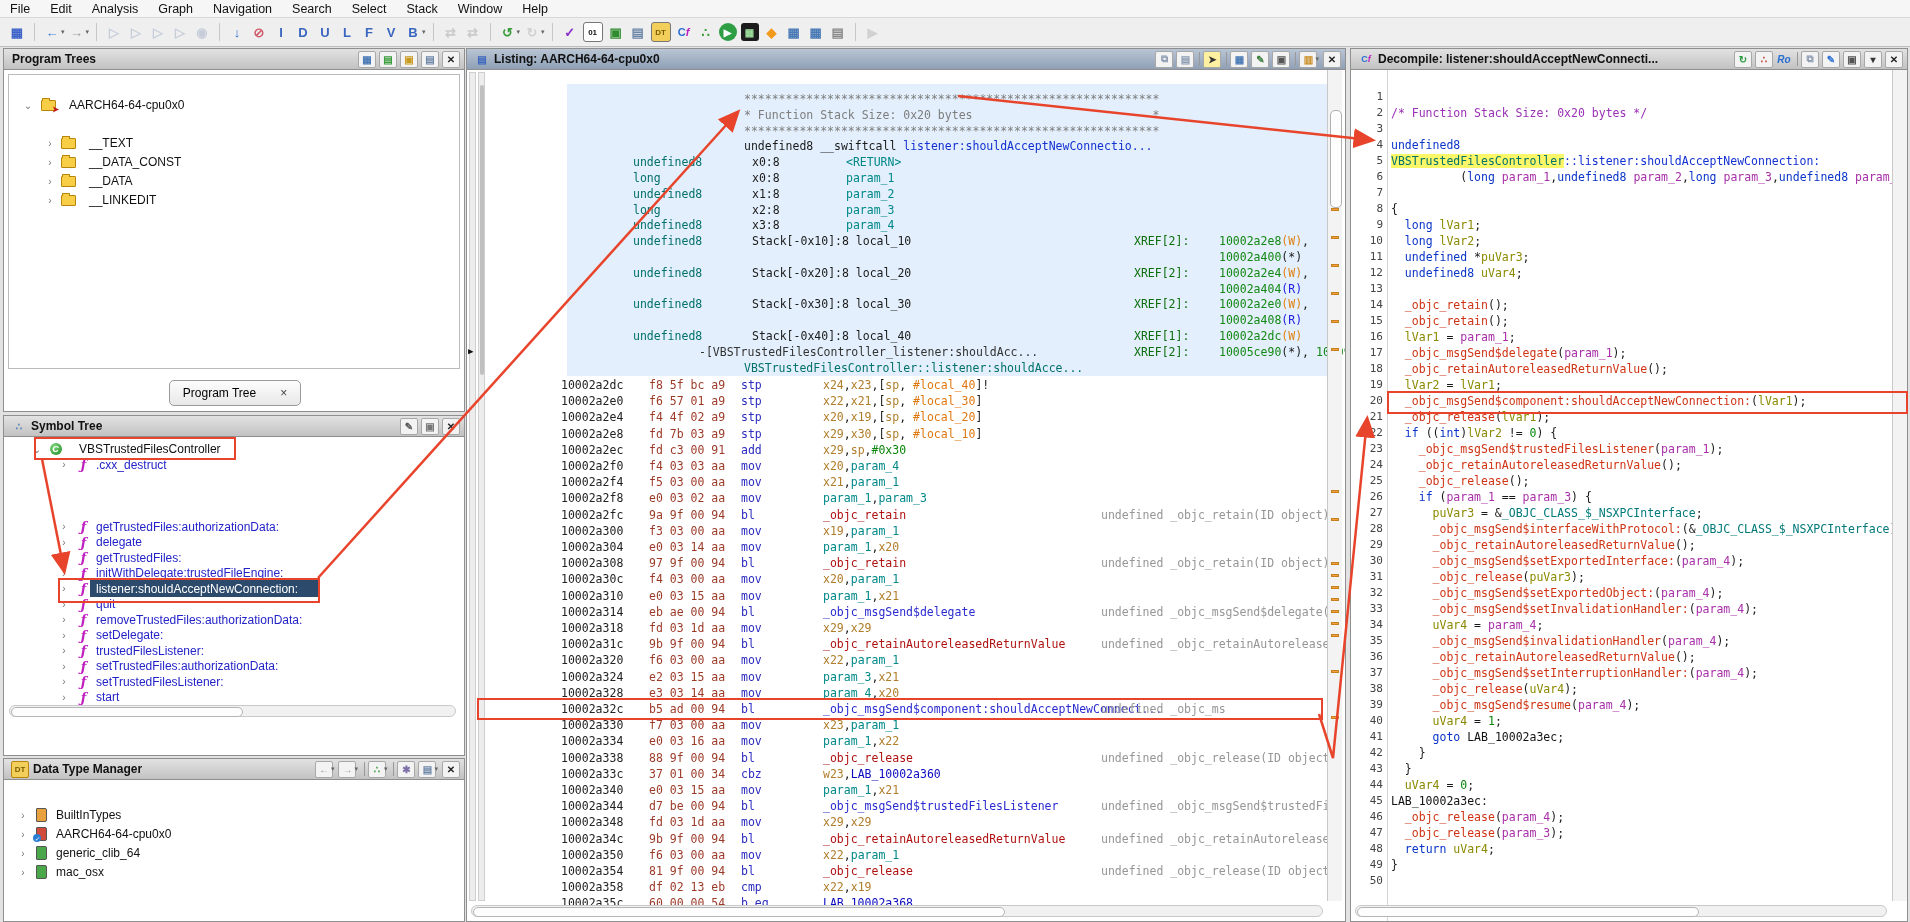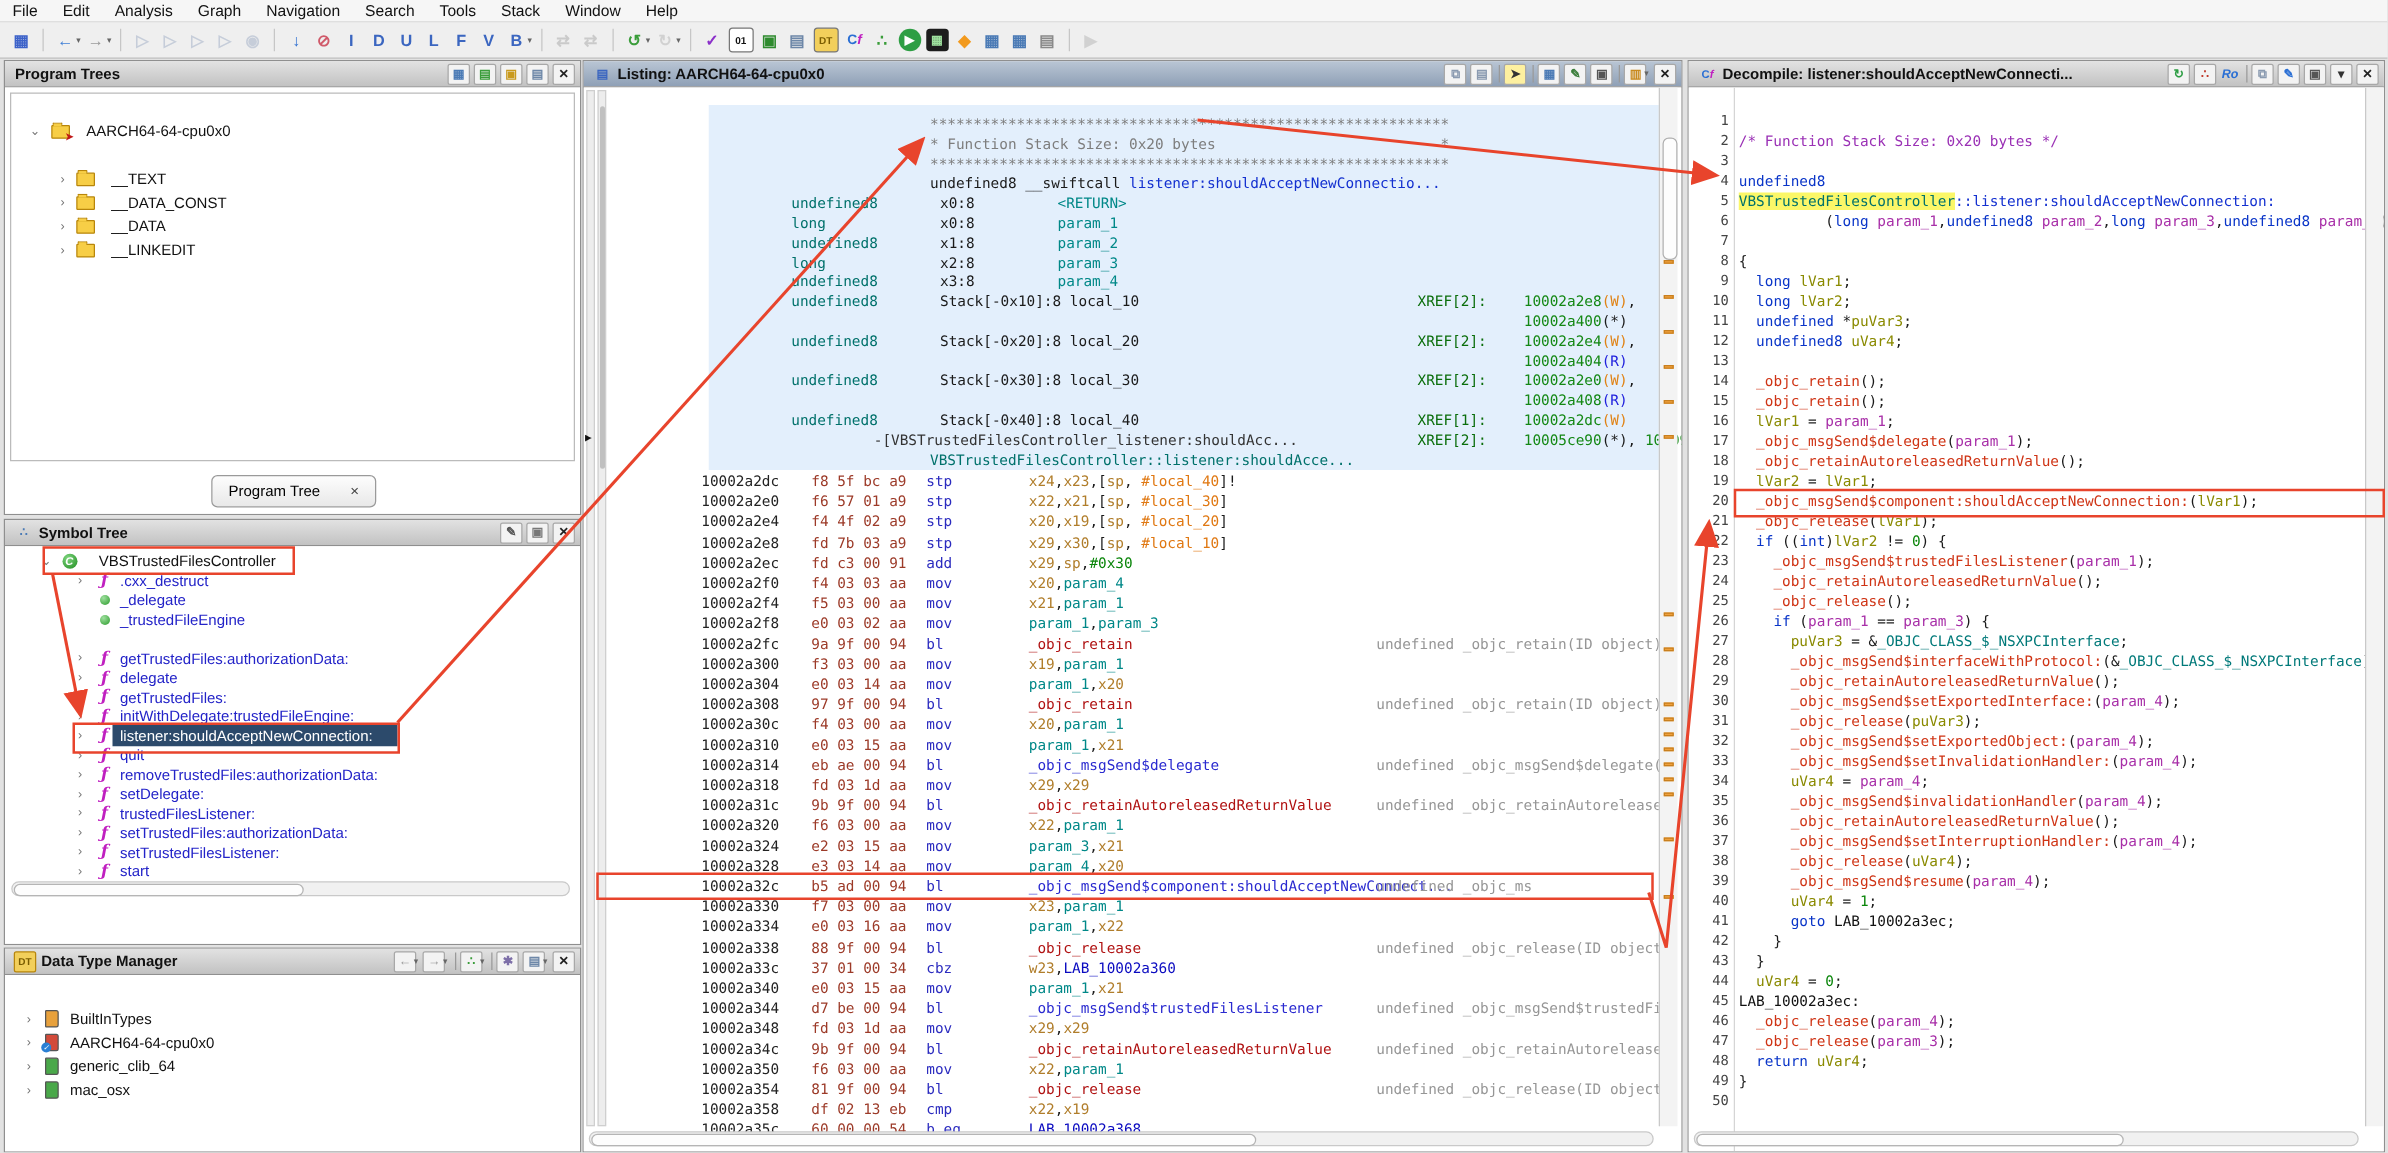--- a/index.html
+++ b/index.html
@@ -83,21 +83,21 @@
 
 <div class="app">
 
   <div class="menubar">
       <span class="menu-item">File</span>
       <span class="menu-item">Edit</span>
       <span class="menu-item">Analysis</span>
       <span class="menu-item">Graph</span>
       <span class="menu-item">Navigation</span>
       <span class="menu-item">Search</span>
-      <span class="menu-item">Tools</span>
+      <span class="menu-item">Select</span>
       <span class="menu-item">Stack</span>
       <span class="menu-item">Window</span>
       <span class="menu-item">Help</span>
     </div>
   <div class="toolbar">
       <span class="tbi" style="color: rgb(60, 98, 201);">▦</span>
       <span class="tbsep"></span>
       <span class="tbi" style="color: rgb(63, 127, 214);">←</span>
       <span class="tbdd">▾</span>
       <span class="tbi" style="color: rgb(154, 154, 154);">→</span>
@@ -222,32 +222,20 @@
             <span class="ticon" style="left: 44px;">
               <i class="ic-class">C</i>
             </span>
             <span class="tlabel" style="left: 75px;">VBSTrustedFilesController</span>
           </div>
           <div class="trow" style="top: 19.5px; left: 0px; right: 0px;">
             <span class="texp" style="left: 55px;">›</span>
             <span class="ticon ic-f" style="left: 72px;">ƒ</span>
             <span class="tlabel lbl-blue" style="left: 92px;">.cxx_destruct</span>
           </div>
-          <div class="trow" style="top: 35px; left: 0px; right: 0px;">
-            <span class="ticon" style="left: 72px;">
-              <i class="ic-dot"></i>
-            </span>
-            <span class="tlabel lbl-blue" style="left: 92px;">_delegate</span>
-          </div>
-          <div class="trow" style="top: 50.5px; left: 0px; right: 0px;">
-            <span class="ticon" style="left: 72px;">
-              <i class="ic-dot"></i>
-            </span>
-            <span class="tlabel lbl-blue" style="left: 92px;">_trustedFileEngine</span>
-          </div>
           <div class="trow" style="top: 81.5px; left: 0px; right: 0px;">
             <span class="texp" style="left: 55px;">›</span>
             <span class="ticon ic-f" style="left: 72px;">ƒ</span>
             <span class="tlabel lbl-blue" style="left: 92px;">getTrustedFiles:authorizationData:</span>
           </div>
           <div class="trow" style="top: 97px; left: 0px; right: 0px;">
             <span class="texp" style="left: 55px;">›</span>
             <span class="ticon ic-f" style="left: 72px;">ƒ</span>
             <span class="tlabel lbl-blue" style="left: 92px;">delegate</span>
           </div>

